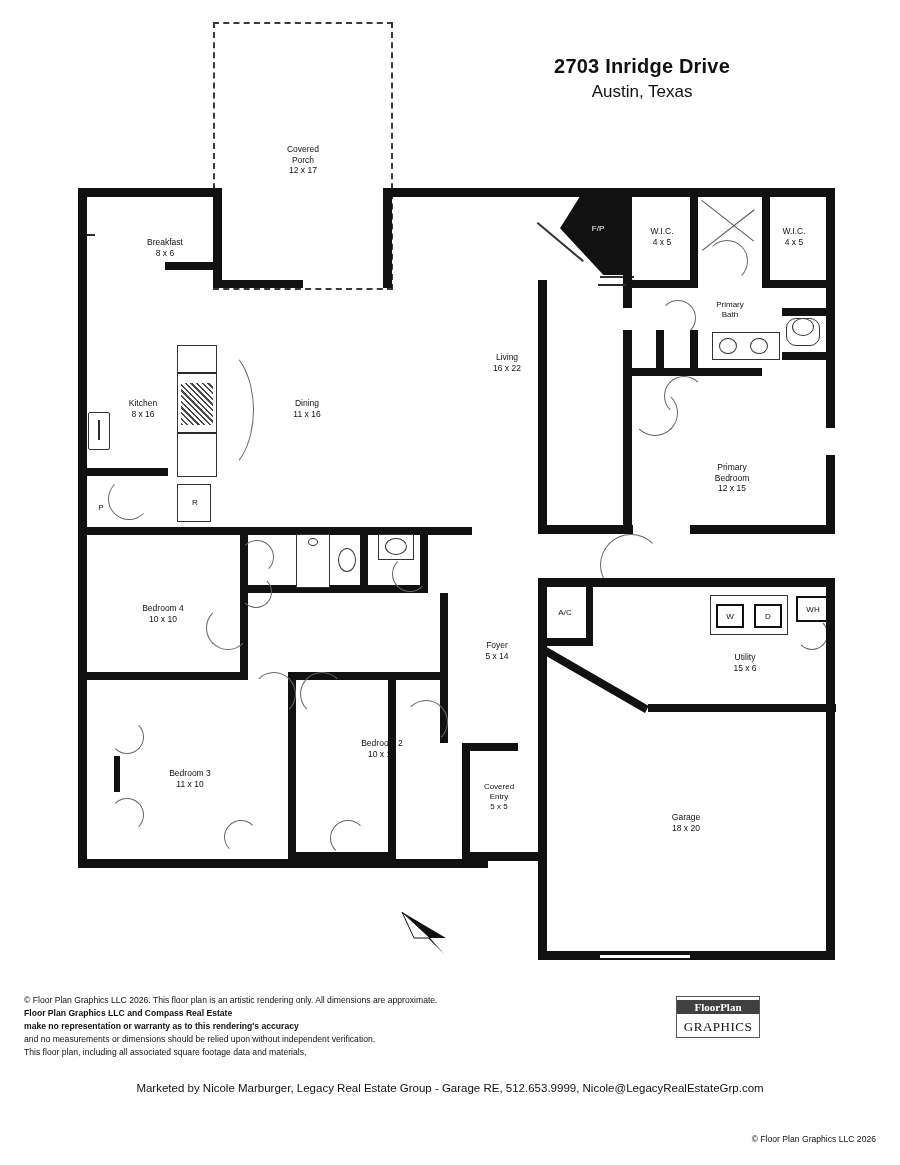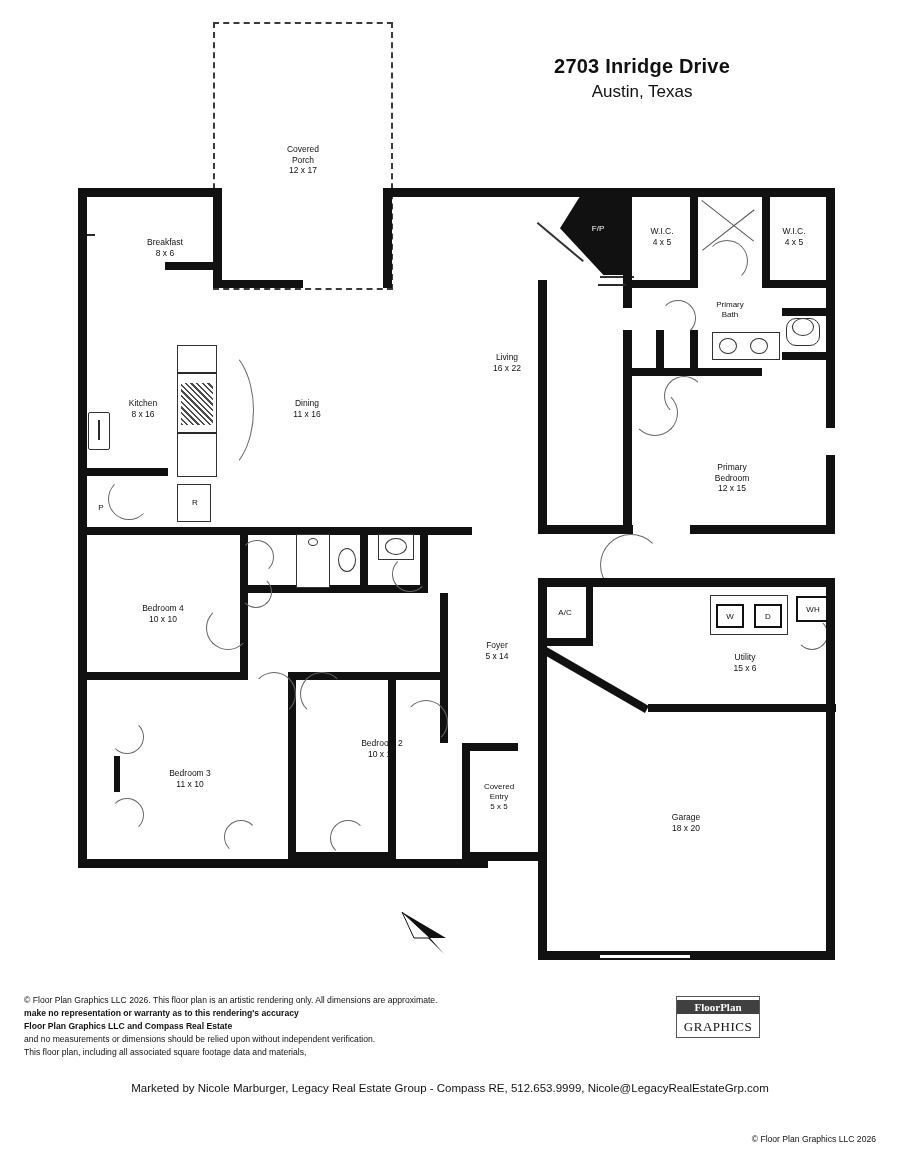--- a/index.html
+++ b/index.html
@@ -282,29 +282,29 @@
 
   <div class="compass">
     <svg viewBox="0 0 56 48" width="56" height="48">
       <polygon points="2,4 44,46 30,30 46,30" fill="#111"></polygon>
       <polygon points="2,4 30,30 14,30" fill="#fff" stroke="#111" stroke-width="1"></polygon>
     </svg>
   </div>
 
   <div class="legal">
     <div>© Floor Plan Graphics LLC 2026. This floor plan is an artistic rendering only. All dimensions are approximate.</div>
+    <div class="b">Floor Plan Graphics LLC and Compass Real Estate</div>
     <div class="b">make no representation or warranty as to this rendering's accuracy</div>
-    <div class="b">Floor Plan Graphics LLC and Compass Real Estate</div>
     <div>and no measurements or dimensions should be relied upon without independent verification.</div>
     <div>This floor plan, including all associated square footage data and materials,</div>
   </div>
 
   <div class="logo">
     <div class="l1">FloorPlan</div>
     <div class="l2">GRAPHICS</div>
   </div>
 
   <div class="market">
-    <div>Marketed by Nicole Marburger, Legacy Real Estate Group - Compass RE, 512.653.9999, Nicole@LegacyRealEstateGrp.com</div>
+    <div>Marketed by Nicole Marburger, Legacy Real Estate Group - Garage RE, 512.653.9999, Nicole@LegacyRealEstateGrp.com</div>
   </div>
   <div class="copy-br">© Floor Plan Graphics LLC 2026</div>
 
 </div>
 
 </body></html>

